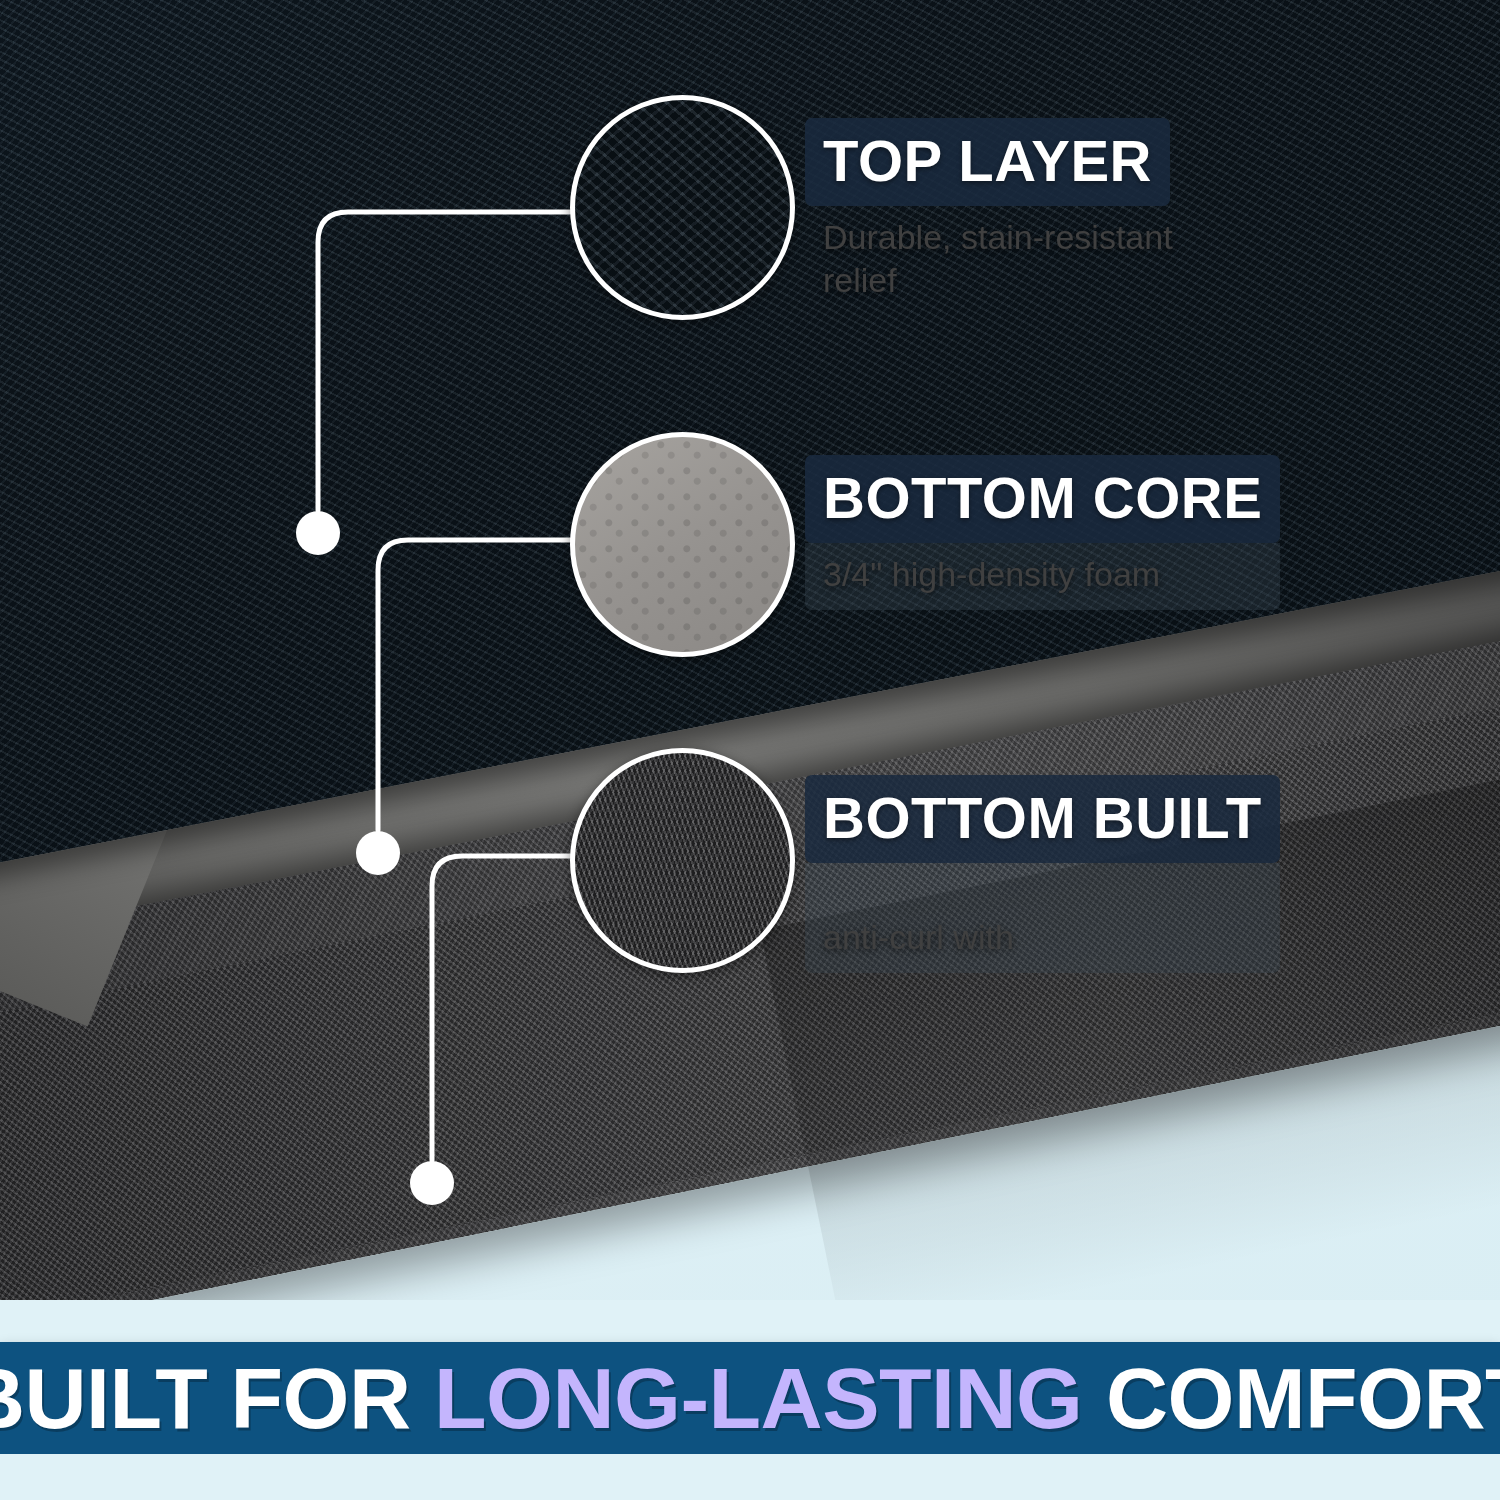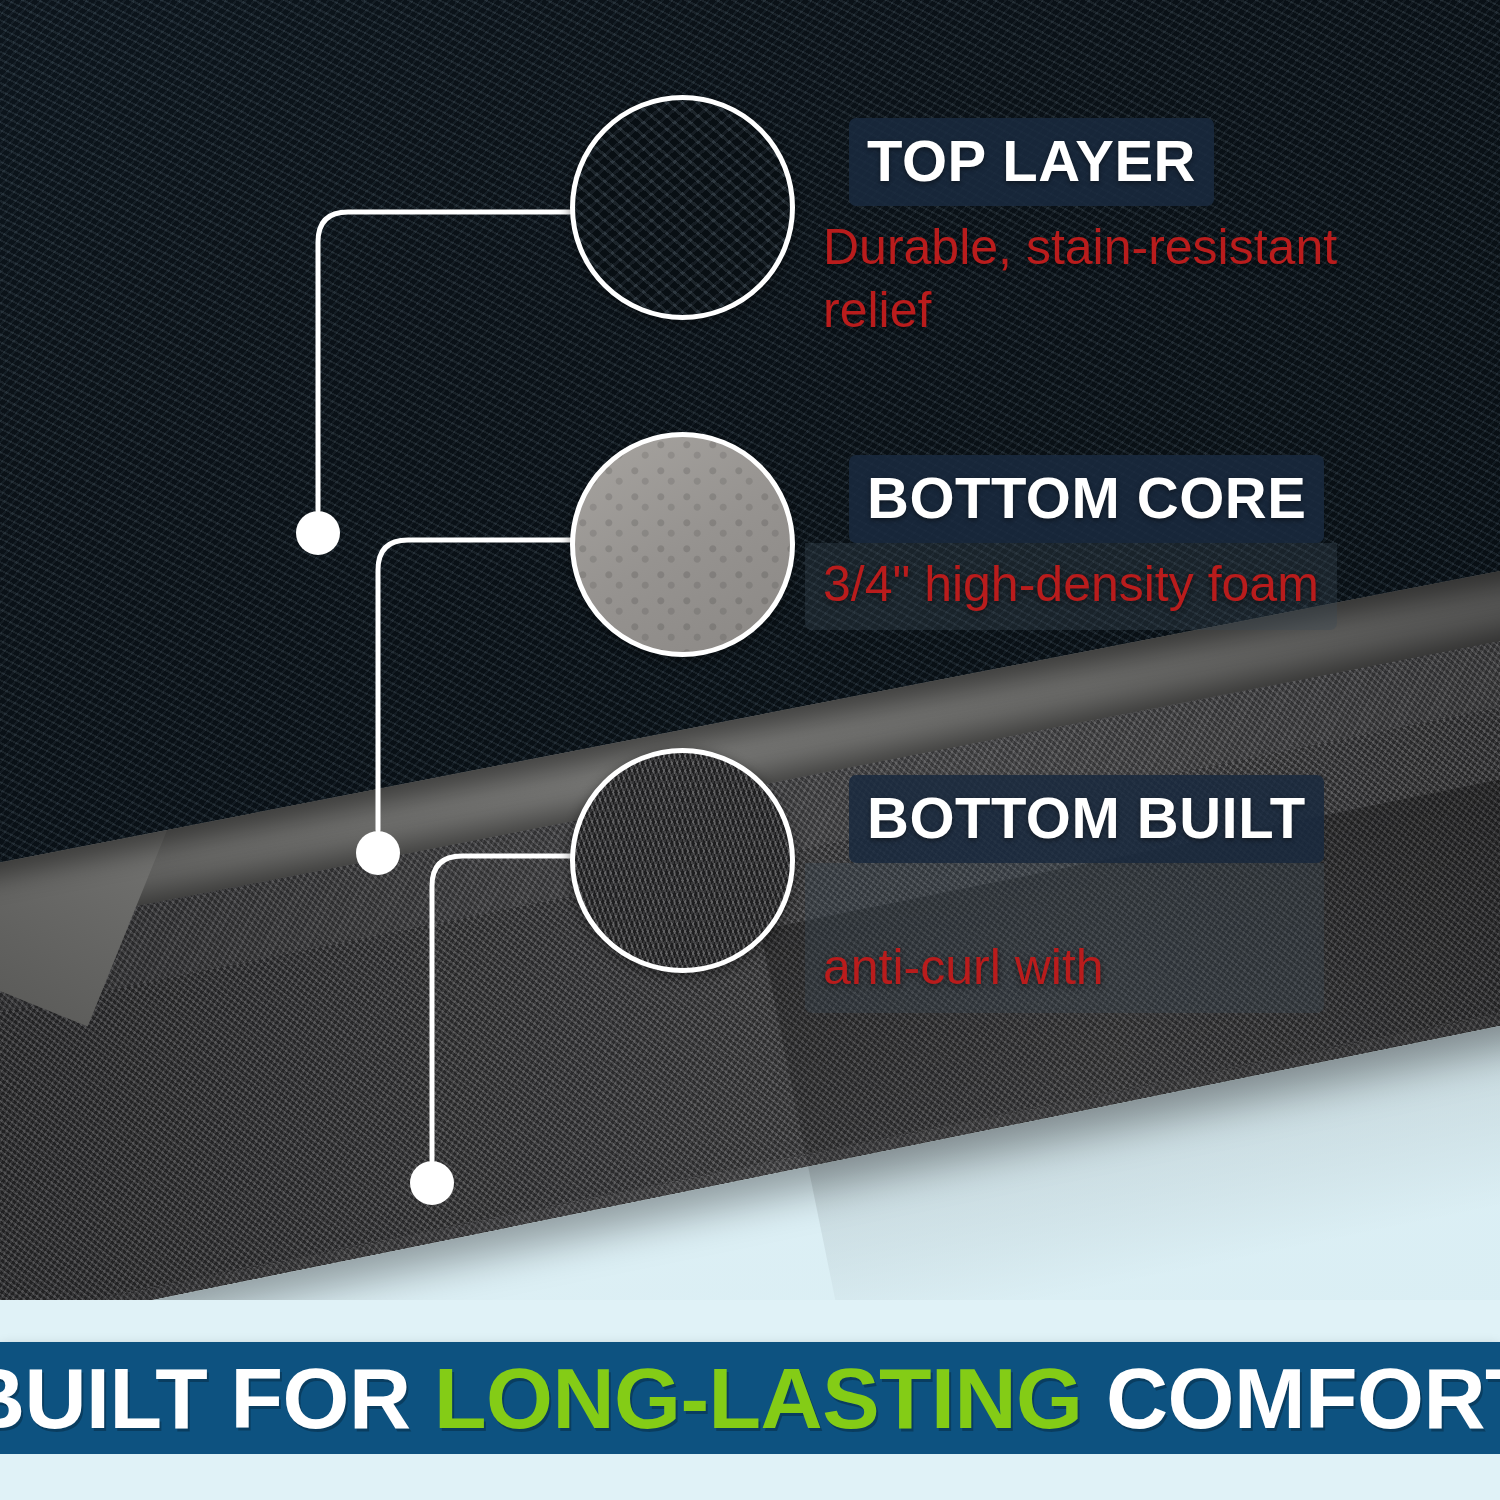--- a/index.html
+++ b/index.html
@@ -130,26 +130,25 @@
     background:rgba(26,42,63,.86);
     color:#ffffff;
     font-weight:bold;
     font-size:58px;
     line-height:1.0;
     letter-spacing:.5px;
     padding:14px 18px 16px 18px;
     border-radius:7px;
     white-space:nowrap;
     text-shadow:0 2px 5px rgba(0,0,0,.45);
-    margin-left:44px;
   }
   .callout-desc{
     display:block;
-    color:#b91c1c;
-    font-size:50px;
+    color:#404040;
+    font-size:34px;
     line-height:1.26;
     padding:10px 18px 14px 18px;
     border-radius:0 0 7px 7px;
     text-shadow:0 2px 6px rgba(0,0,0,.6);
   }
   .callout-desc.on-dark{background:transparent;}
   .callout-desc.on-light{background:rgba(60,72,86,.34);}
   .callout-panel{display:inline-block;}
 
   
@@ -161,21 +160,21 @@
   }
   .banner-text{
     font-weight:bold;
     font-size:86px;
     line-height:1;
     letter-spacing:-.5px;
     white-space:nowrap;
     text-shadow:2px 3px 0 rgba(0,0,0,.25);
   }
   .banner-w{color:#ffffff;}
-  .banner-h{color:#84cc16;margin-top:8px;}
+  .banner-h{color:#c4b5fd;margin-top:8px;}
   .banner-strip-top,.banner-strip-bottom{
     position:absolute;left:0;width:1500px;background:#e0f2f7;
   }
 </style>
 </head>
 <body>
 
 <div id="stage">
 
   <div class="photo">

